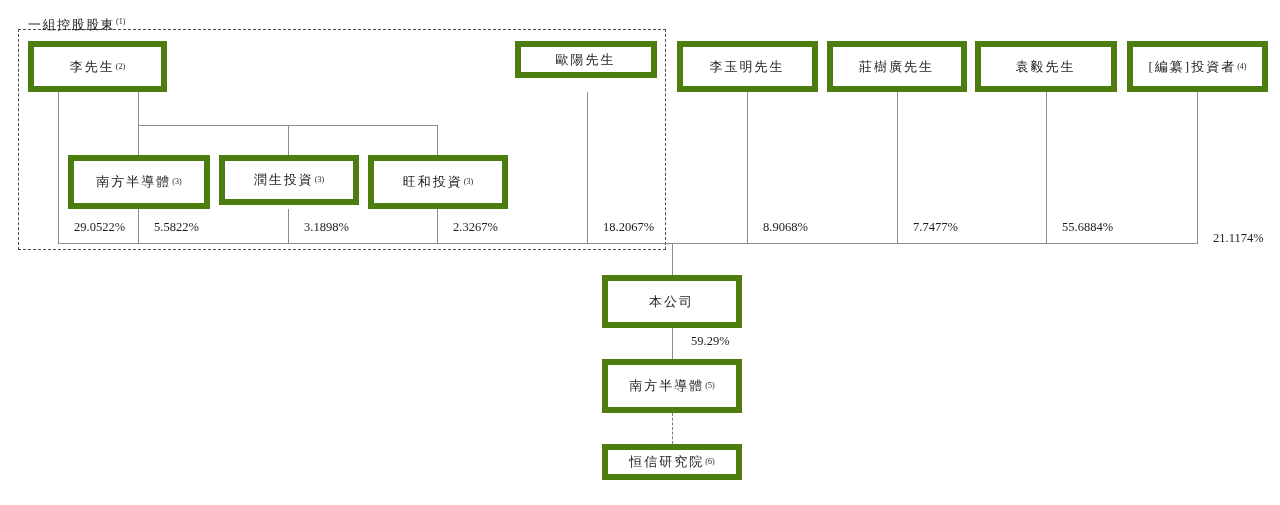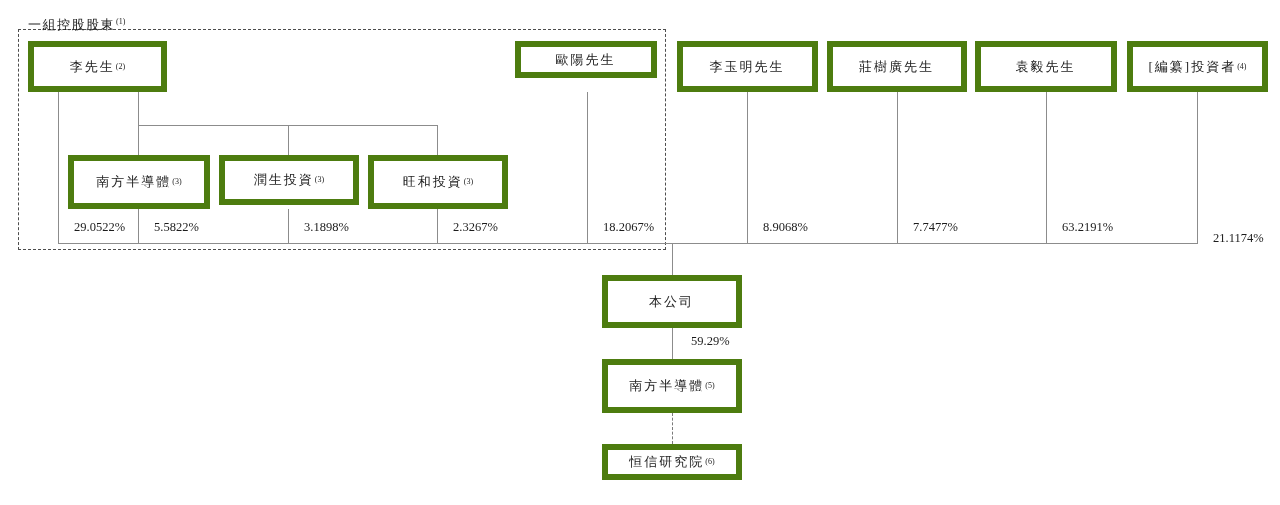--- a/index.html
+++ b/index.html
@@ -152,17 +152,17 @@
       <sup>(6)</sup>
     </div>
 
   <div class="pct" style="left:63px;  top:219px">29.0522%</div>
   <div class="pct" style="left:143px; top:219px">5.5822%</div>
   <div class="pct" style="left:293px; top:219px">3.1898%</div>
   <div class="pct" style="left:442px; top:219px">2.3267%</div>
   <div class="pct" style="left:592px; top:219px">18.2067%</div>
   <div class="pct" style="left:752px; top:219px">8.9068%</div>
   <div class="pct" style="left:902px; top:219px">7.7477%</div>
-  <div class="pct" style="left:1051px;top:219px">63.2191%</div>
+  <div class="pct" style="left:1051px;top:219px">55.6884%</div>
   <div class="pct" style="left:1202px;top:230px">21.1174%</div>
   <div class="pct" style="left:680px; top:333px">59.29%</div>
 
 </div>
 
 </body></html>

